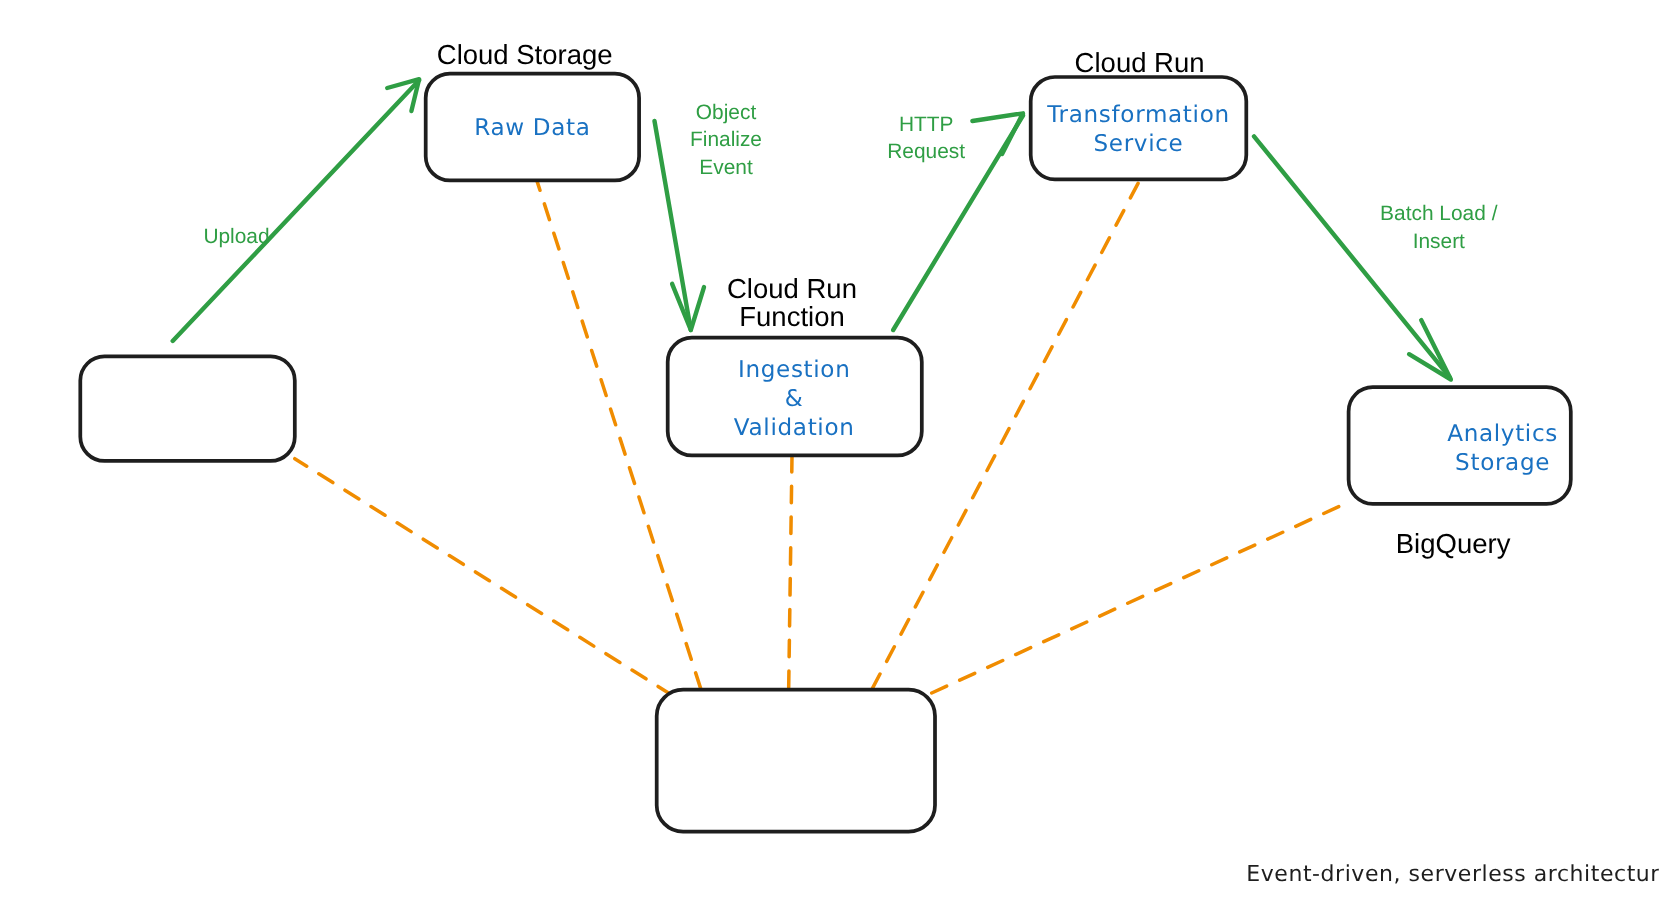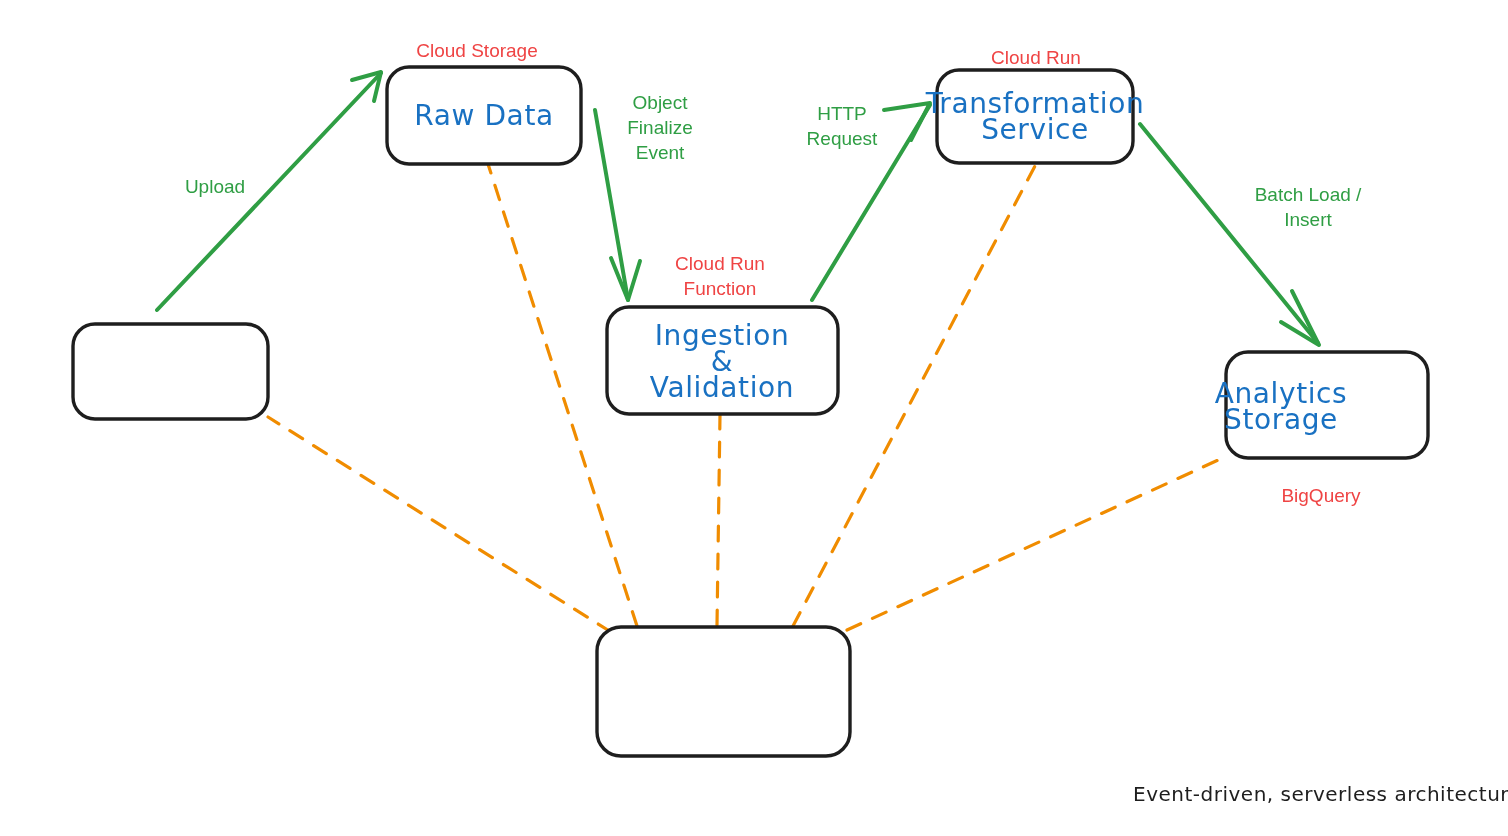--- a/index.html
+++ b/index.html
@@ -24,32 +24,32 @@
     position: absolute;
     top: 0;
     left: 0;
     width: 1508px;
     height: 836px;
   }
   .node-label {
     position: absolute;
     color: #1971c2;
     font-family: "DejaVu Sans", sans-serif;
-    font-size: 28px;
+    font-size: 21px;
     line-height: 26px;
     text-align: center;
     white-space: pre-line;
     letter-spacing: 0.6px;
     pointer-events: none;
   }
   .tech-label {
     position: absolute;
-    color: #ef4444;
+    color: #000000;
     font-family: "Liberation Sans", sans-serif;
-    font-size: 19px;
+    font-size: 25px;
     line-height: 25px;
     text-align: center;
     white-space: pre-line;
   }
   .edge-label {
     position: absolute;
     color: #2f9e44;
     font-family: "Liberation Sans", sans-serif;
     font-size: 19px;
     line-height: 25px;
@@ -113,30 +113,30 @@
       <rect x="597" y="627" width="253" height="129" rx="24" ry="24"></rect>
     </g>
   </svg>
 
   <div class="node-label centered" style="left:484px; top:103px; width:210px;">Raw Data</div>
   <div class="node-label centered" style="left:722px; top:323px; width:240px;">Ingestion
 &amp;
 Validation</div>
   <div class="node-label centered" style="left:1035px; top:91px; width:230px;text-align:center;">Transformation
 Service</div>
-  <div class="node-label centered" style="left:1281px; top:381px; width:220px;">Analytics
+  <div class="node-label centered" style="left:1366px; top:381px; width:220px;">Analytics
 Storage</div>
 
   <div class="tech-label centered" style="left:477px; top:38px; width:260px;">Cloud Storage</div>
   <div class="tech-label centered" style="left:720px; top:251px; width:260px;">Cloud Run
 Function</div>
   <div class="tech-label centered" style="left:1036px; top:45px; width:260px;">Cloud Run</div>
   <div class="tech-label centered" style="left:1321px; top:463px; width:260px;margin-top:20px;">BigQuery</div>
 
-  <div class="edge-label centered" style="left:215px; top:174px; width:200px;">Upload</div>
+  <div class="edge-label centered" style="left:215px; top:203px; width:200px;">Upload</div>
   <div class="edge-label centered" style="left:842px; top:101px; width:160px;">HTTP
 Request</div>
   <div class="edge-label centered" style="left:660px; top:90px; width:160px;">Object
 Finalize
 Event</div>
   <div class="edge-label centered" style="left:1308px; top:182px; width:210px;">Batch Load /
 Insert</div>
 
   <div class="caption" style="left:1133px; top:782px;">Event-driven, serverless architecture</div>
 

